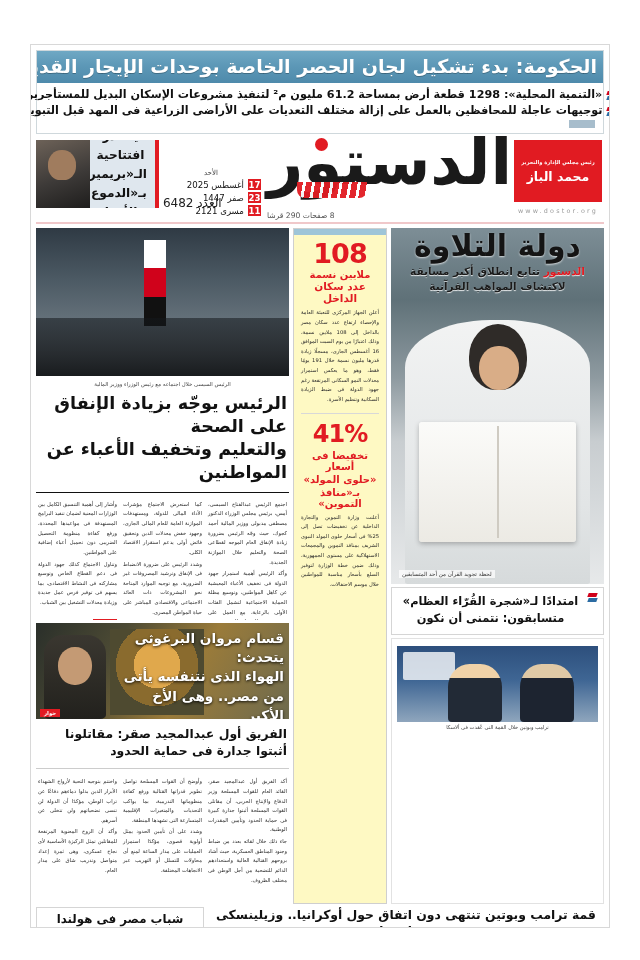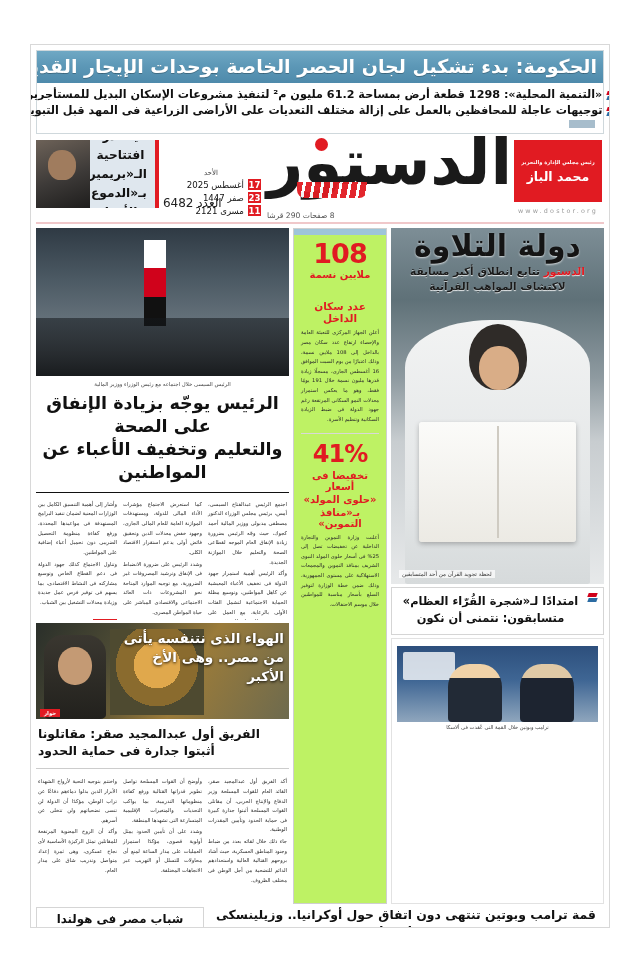--- a/index.html
+++ b/index.html
@@ -217,49 +217,49 @@
 
   .right-kicker {
     border: 1px solid #d5d5d5; padding: 5px 6px 6px 6px;
     display:flex; align-items:flex-start; gap:5px; justify-content:flex-start;
   }
   .rk-text { font-size: 11.4px; font-weight: bold; color:#111; line-height:1.5; text-align:center; flex:1; }
   .right-under { flex:1 1 auto; border:1px solid #e2e2e2; padding:4px 5px; overflow:hidden; }
 
   
   .mid-box {
-    border: 1px solid #cfcfcf; background:#bef264; height:100%;
+    border: 1px solid #cfcfcf; background:#fef9c3; height:100%;
     padding: 4px 5px; position:relative; overflow:hidden;
   }
   .mid-cap { height: 6px; background:#9ec5d8; margin:-4px -5px 5px -5px; }
   .stat-num {
     font-size: 27px; font-weight:bold; color:#e11b22; text-align:center;
     line-height: 1; letter-spacing:-1px; direction:ltr;
   }
   .stat-l1 { font-size: 10px; font-weight:bold; color:#e11b22; text-align:center; margin-top:2px; }
-  .stat-l2 { font-size: 10.5px; font-weight:bold; color:#e11b22; text-align:center;margin-top:20px; }
+  .stat-l2 { font-size: 10.5px; font-weight:bold; color:#e11b22; text-align:center; }
   .stat-disc { font-size: 24px; font-weight:bold; color:#e11b22; text-align:center; direction:ltr; letter-spacing:-1px;}
   .mid-sep { height:1px; background:#d8d8d8; margin:6px 2px; }
 
   
   .l-photo {
     height: 148px; position:relative; overflow:hidden;
     background: linear-gradient(180deg,#2f3a44 0%,#4c5a64 35%,#6b7780 70%,#8b949b 100%);
   }
   .l-photo .flag {
     position:absolute; left: 108px; top: 12px; width: 22px; height: 86px;
     background: linear-gradient(180deg,#ffffff 0 33%, #d0021b 33% 66%, #111111 66% 100%);
   }
   .l-photo .seated {
     position:absolute; bottom: 0; left:0; right:0; height: 58px;
     background: linear-gradient(180deg,rgba(20,24,28,.55),rgba(12,14,16,.9));
   }
   .l-caption { font-size:5.4px; color:#444; text-align:center; padding:2px 0 1px 0; }
   .l-head {
-    font-size: 17.6px; font-weight:bold; color:#111; text-align:center;
+    font-size: 17.6px; font-weight:bold; color:#111; 
     line-height: 1.3; letter-spacing:-.4px; padding: 1px 2px 3px 2px;
   }
   .hr-thin { height:1px; background:#111; margin:2px 0; }
   .hr-gray { height:1px; background:#ccc; margin:3px 0; }
 
   .body-cols {
     display:flex; direction:rtl; gap:6px; padding: 2px 2px 0 2px; overflow:hidden;
   }
   .body-col { flex:1; }
   .body-col p {
@@ -292,21 +292,21 @@
     position:absolute; right: 5px; top: 6px; width: 166px;
     font-size: 13.6px; font-weight:bold; color:#ffffff; line-height:1.42;
     text-align: right; text-shadow: 0 1px 3px rgba(0,0,0,.9);
   }
   .bg-badge {
     position:absolute; left: 4px; bottom: 2px; background:#e11b22; color:#fff;
     font-size:5.4px; font-weight:bold; padding:1px 4px; direction:ltr;
   }
 
   .saqr-head {
-    font-size: 12.4px; font-weight:bold; color:#111; text-align:left;
+    font-size: 12.4px; font-weight:bold; color:#111; text-align:right;
     padding: 4px 2px 3px 2px; line-height:1.35;
   }
 
   
   .bottom {
     display:flex; direction:rtl; gap:4px;
     margin: 3px 5px 0 5px; height: 166px;
   }
   .bt-right {
     flex: 0 0 213px; border:1px solid #d5d5d5; padding:3px 4px; position:relative; overflow:hidden;
@@ -486,20 +486,21 @@
           <p>وأشار إلى أهمية التنسيق الكامل بين الوزارات المعنية لضمان تنفيذ البرامج المستهدفة فى مواعيدها المحددة، ورفع كفاءة منظومة التحصيل الضريبى دون تحميل أعباء إضافية على المواطنين.</p>
           <p>وتناول الاجتماع كذلك جهود الدولة فى دعم القطاع الخاص وتوسيع مشاركته فى النشاط الاقتصادى، بما يسهم فى توفير فرص عمل جديدة وزيادة معدلات التشغيل بين الشباب.</p>
           <span class="redtag">تقارير</span>
         </div>
       </div>
 
       <div class="barghouti">
         <div class="bg-portrait"></div>
         <div class="bg-mural"></div>
         <div class="bg-head">
+          <div>قسام مروان البرغوثى يتحدث:</div>
           <div>الهواء الذى نتنفسه يأتى</div>
           <div>من مصر.. وهى الأخ الأكبر</div>
         </div>
         <div class="bg-badge">حوار</div>
       </div>
 
       <div class="saqr-head">الفريق أول عبدالمجيد صقر: مقاتلونا أثبتوا جدارة فى حماية الحدود</div>
       <div class="hr-gray"></div>
 
       <div class="body-cols" style="flex:1">

